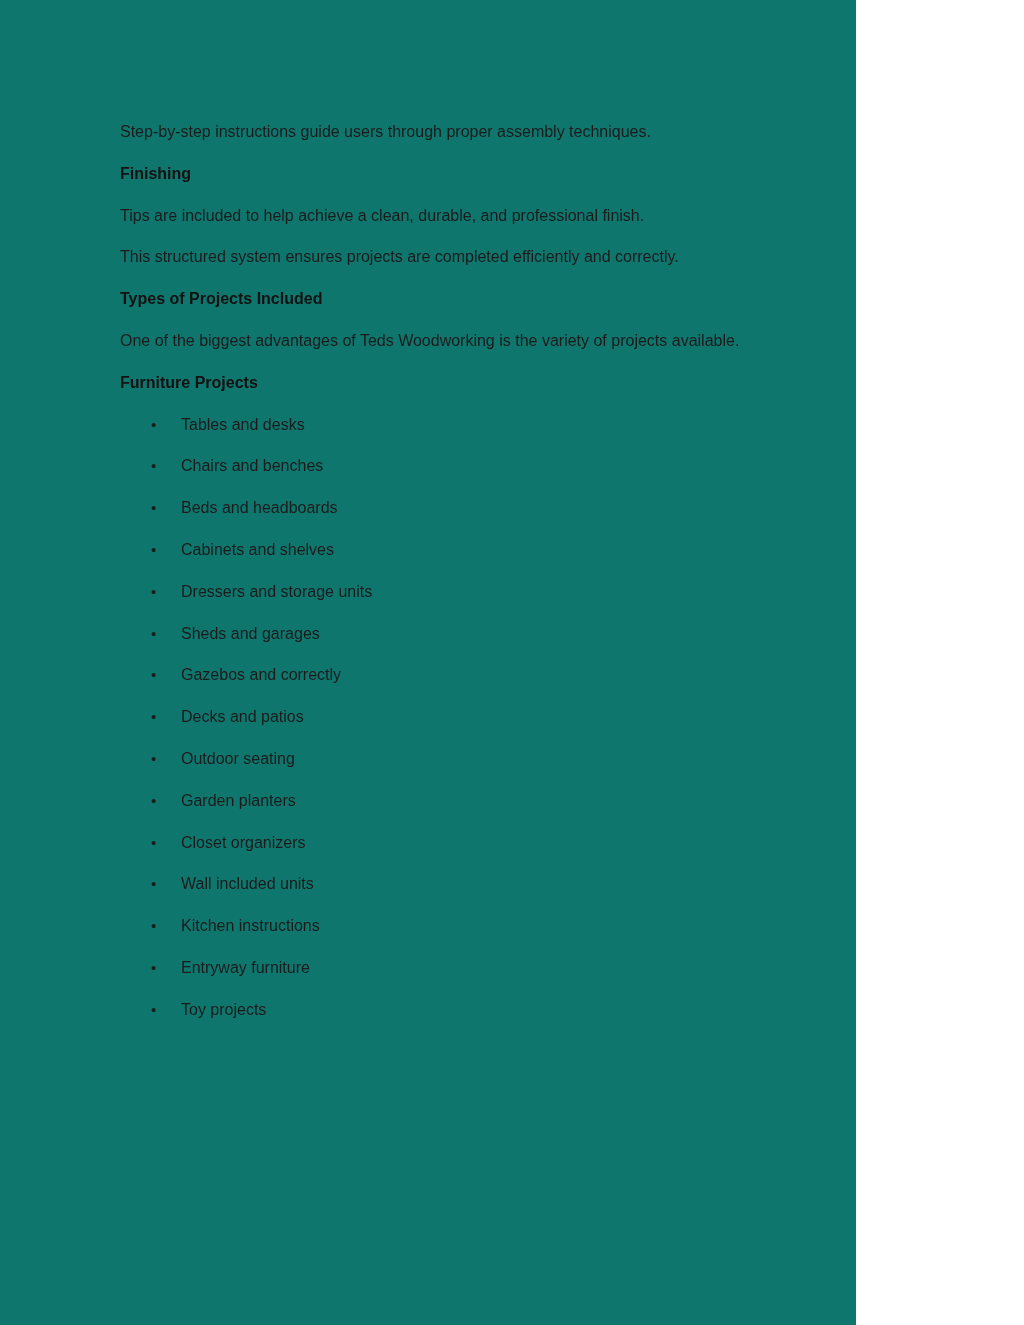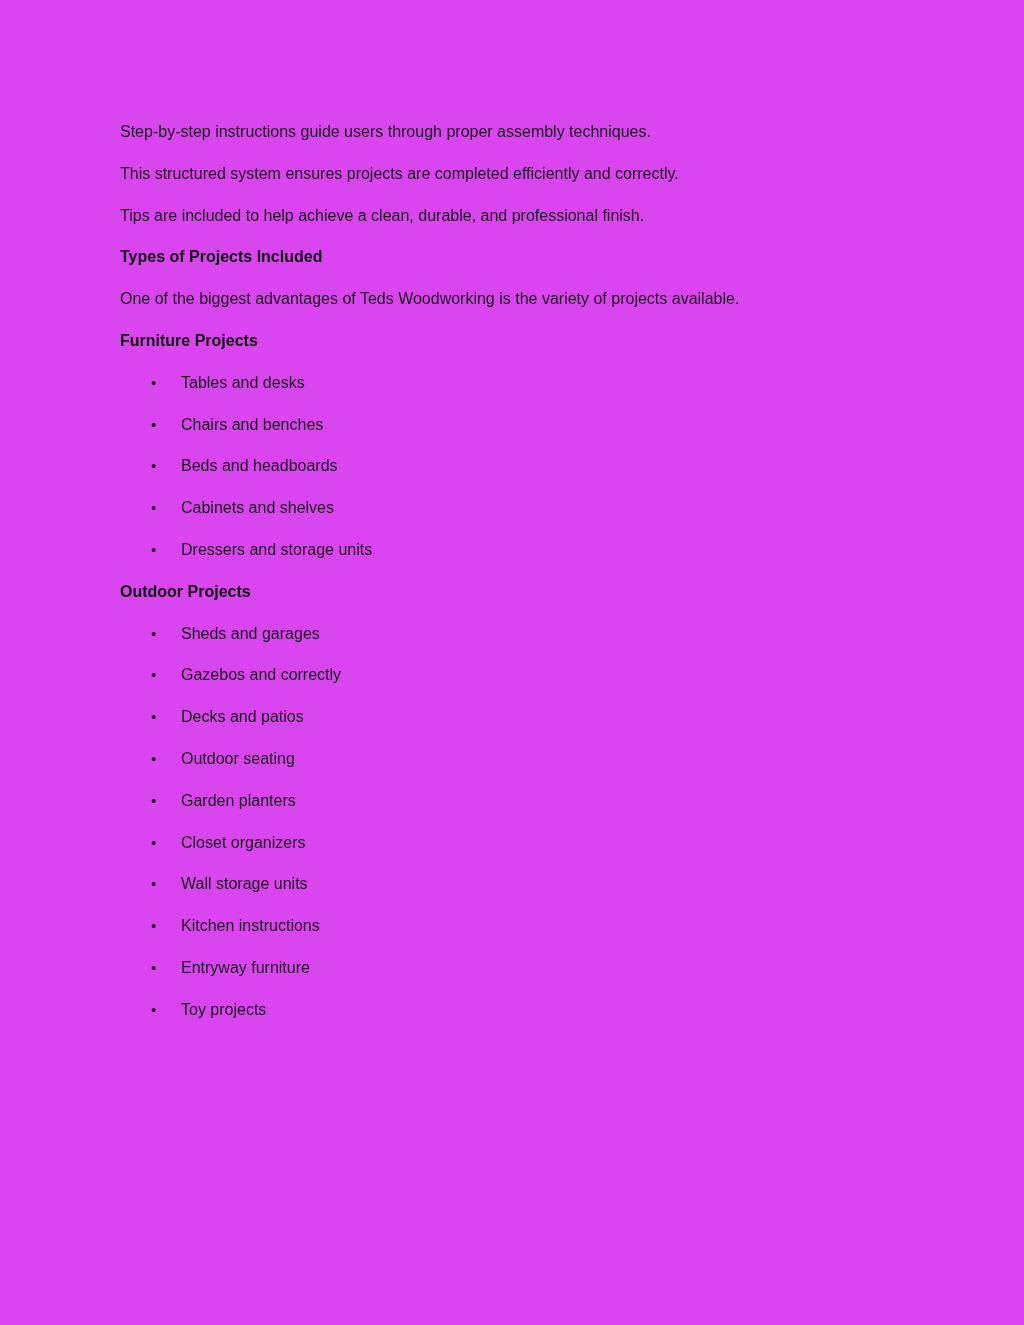--- a/index.html
+++ b/index.html
@@ -2,23 +2,23 @@
 <html><head>
 <meta charset="utf-8">
 <style>
   html, body {
     margin: 0;
     padding: 0;
     background: #ffffff;
   }
   .page {
     position: relative;
-    width: 1024px;
+    width: 856px;
     height: 1325px;
-    background: #d946ef;
+    background: #0f766e;
     box-sizing: border-box;
     padding: 121px 110px 0 120px;
     font-family: "Liberation Sans", "DejaVu Sans", sans-serif;
     color: #1b1b1b;
     font-size: 16px;
   }
   .page p {
     margin: 0 0 20.8px 0;
     line-height: 21px;
     font-weight: 400;
@@ -45,24 +45,25 @@
     color: #1b1b1b;
   }
 </style>
 </head>
 <body>
 
 <div class="page">
 
   <p>Step-by-step instructions guide users through proper assembly techniques.</p>
 
+  <p class="heading">Finishing</p>
+
+  <p>Tips are included to help achieve a clean, durable, and professional finish.</p>
 
   <p>This structured system ensures projects are completed efficiently and correctly.</p>
-
-  <p>Tips are included to help achieve a clean, durable, and professional finish.</p>
 
   <p class="heading section-gap">Types of Projects Included</p>
 
   <p>One of the biggest advantages of Teds Woodworking is the variety of projects available.</p>
 
   <p class="heading">Furniture Projects</p>
 
   <div class="bullet-item">
     <span class="bullet">•</span>
     <span>Tables and desks</span>
@@ -77,21 +78,20 @@
   </div>
   <div class="bullet-item">
     <span class="bullet">•</span>
     <span>Cabinets and shelves</span>
   </div>
   <div class="bullet-item">
     <span class="bullet">•</span>
     <span>Dressers and storage units</span>
   </div>
 
-  <p class="heading">Outdoor Projects</p>
 
   <div class="bullet-item">
     <span class="bullet">•</span>
     <span>Sheds and garages</span>
   </div>
   <div class="bullet-item">
     <span class="bullet">•</span>
     <span>Gazebos and correctly</span>
   </div>
   <div class="bullet-item">
@@ -107,21 +107,21 @@
     <span>Garden planters</span>
   </div>
 
 
   <div class="bullet-item">
     <span class="bullet">•</span>
     <span>Closet organizers</span>
   </div>
   <div class="bullet-item">
     <span class="bullet">•</span>
-    <span>Wall storage units</span>
+    <span>Wall included units</span>
   </div>
   <div class="bullet-item">
     <span class="bullet">•</span>
     <span>Kitchen instructions</span>
   </div>
   <div class="bullet-item">
     <span class="bullet">•</span>
     <span>Entryway furniture</span>
   </div>
 

